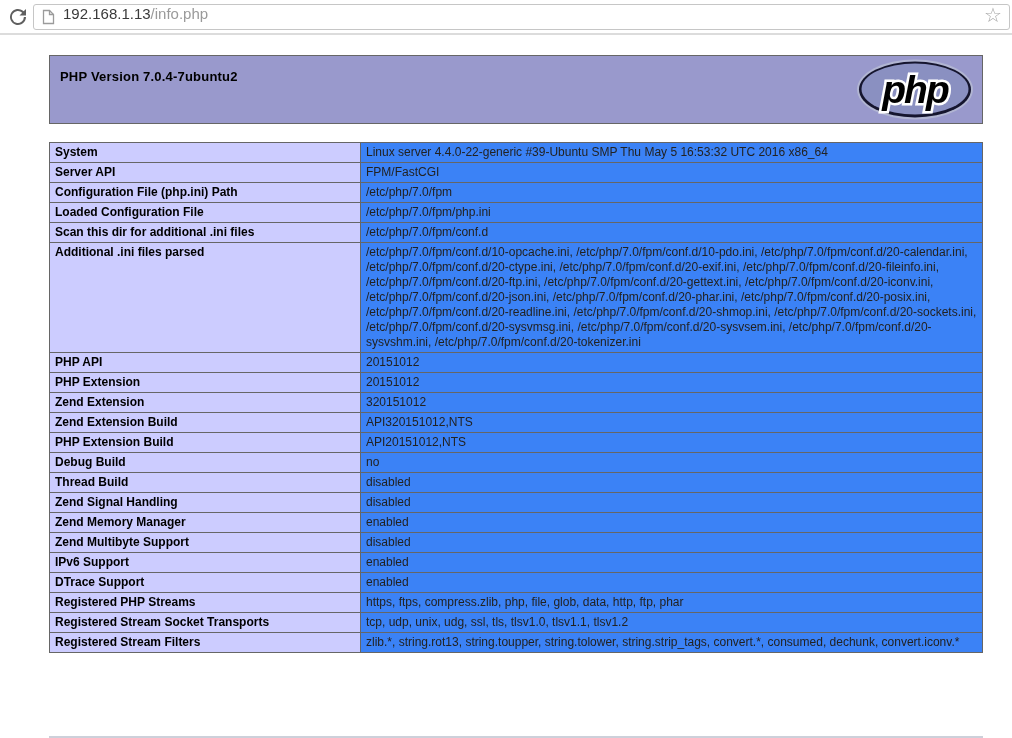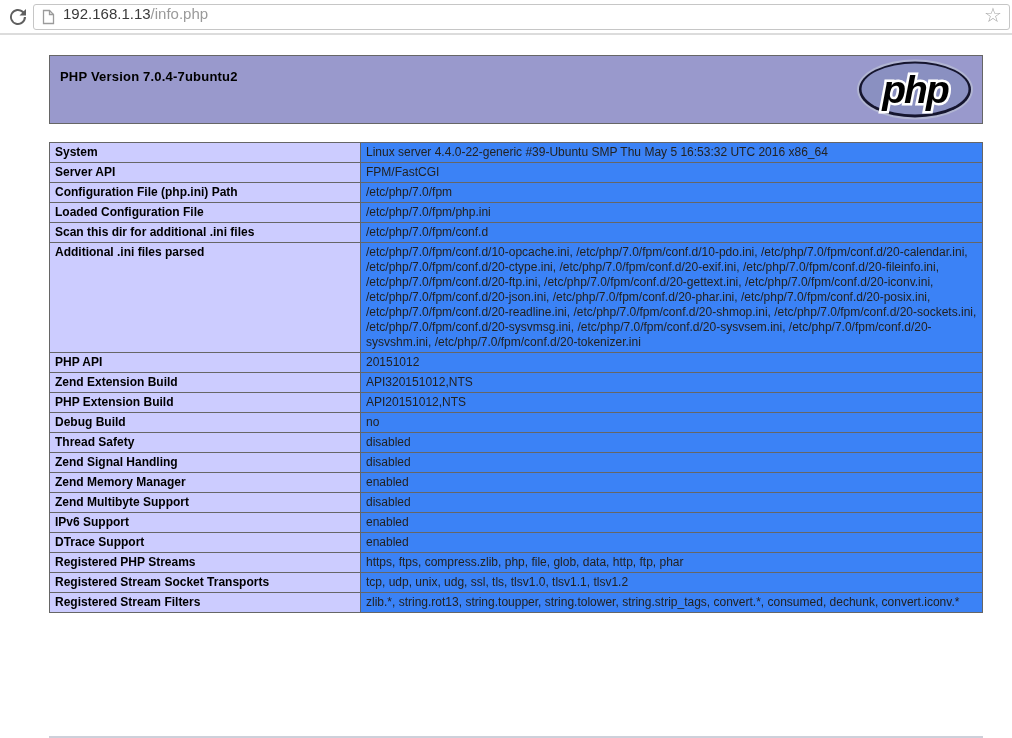--- a/index.html
+++ b/index.html
@@ -132,33 +132,41 @@
       </tr>
       <tr>
         <td class="cell-label">Additional .ini files parsed</td>
         <td class="cell-value">/etc/php/7.0/fpm/conf.d/10-opcache.ini, /etc/php/7.0/fpm/conf.d/10-pdo.ini, /etc/php/7.0/fpm/conf.d/20-calendar.ini, /etc/php/7.0/fpm/conf.d/20-ctype.ini, /etc/php/7.0/fpm/conf.d/20-exif.ini, /etc/php/7.0/fpm/conf.d/20-fileinfo.ini, /etc/php/7.0/fpm/conf.d/20-ftp.ini, /etc/php/7.0/fpm/conf.d/20-gettext.ini, /etc/php/7.0/fpm/conf.d/20-iconv.ini, /etc/php/7.0/fpm/conf.d/20-json.ini, /etc/php/7.0/fpm/conf.d/20-phar.ini, /etc/php/7.0/fpm/conf.d/20-posix.ini, /etc/php/7.0/fpm/conf.d/20-readline.ini, /etc/php/7.0/fpm/conf.d/20-shmop.ini, /etc/php/7.0/fpm/conf.d/20-sockets.ini, /etc/php/7.0/fpm/conf.d/20-sysvmsg.ini, /etc/php/7.0/fpm/conf.d/20-sysvsem.ini, /etc/php/7.0/fpm/conf.d/20-sysvshm.ini, /etc/php/7.0/fpm/conf.d/20-tokenizer.ini</td>
       </tr>
       <tr>
         <td class="cell-label">PHP API</td>
         <td class="cell-value">20151012</td>
       </tr>
       <tr>
+        <td class="cell-label">PHP Extension</td>
+        <td class="cell-value">20151012</td>
+      </tr>
+      <tr>
+        <td class="cell-label">Zend Extension</td>
+        <td class="cell-value">320151012</td>
+      </tr>
+      <tr>
         <td class="cell-label">Zend Extension Build</td>
         <td class="cell-value">API320151012,NTS</td>
       </tr>
       <tr>
         <td class="cell-label">PHP Extension Build</td>
         <td class="cell-value">API20151012,NTS</td>
       </tr>
       <tr>
         <td class="cell-label">Debug Build</td>
         <td class="cell-value">no</td>
       </tr>
       <tr>
-        <td class="cell-label">Thread Safety</td>
+        <td class="cell-label">Thread Build</td>
         <td class="cell-value">disabled</td>
       </tr>
       <tr>
         <td class="cell-label">Zend Signal Handling</td>
         <td class="cell-value">disabled</td>
       </tr>
       <tr>
         <td class="cell-label">Zend Memory Manager</td>
         <td class="cell-value">enabled</td>
       </tr>

